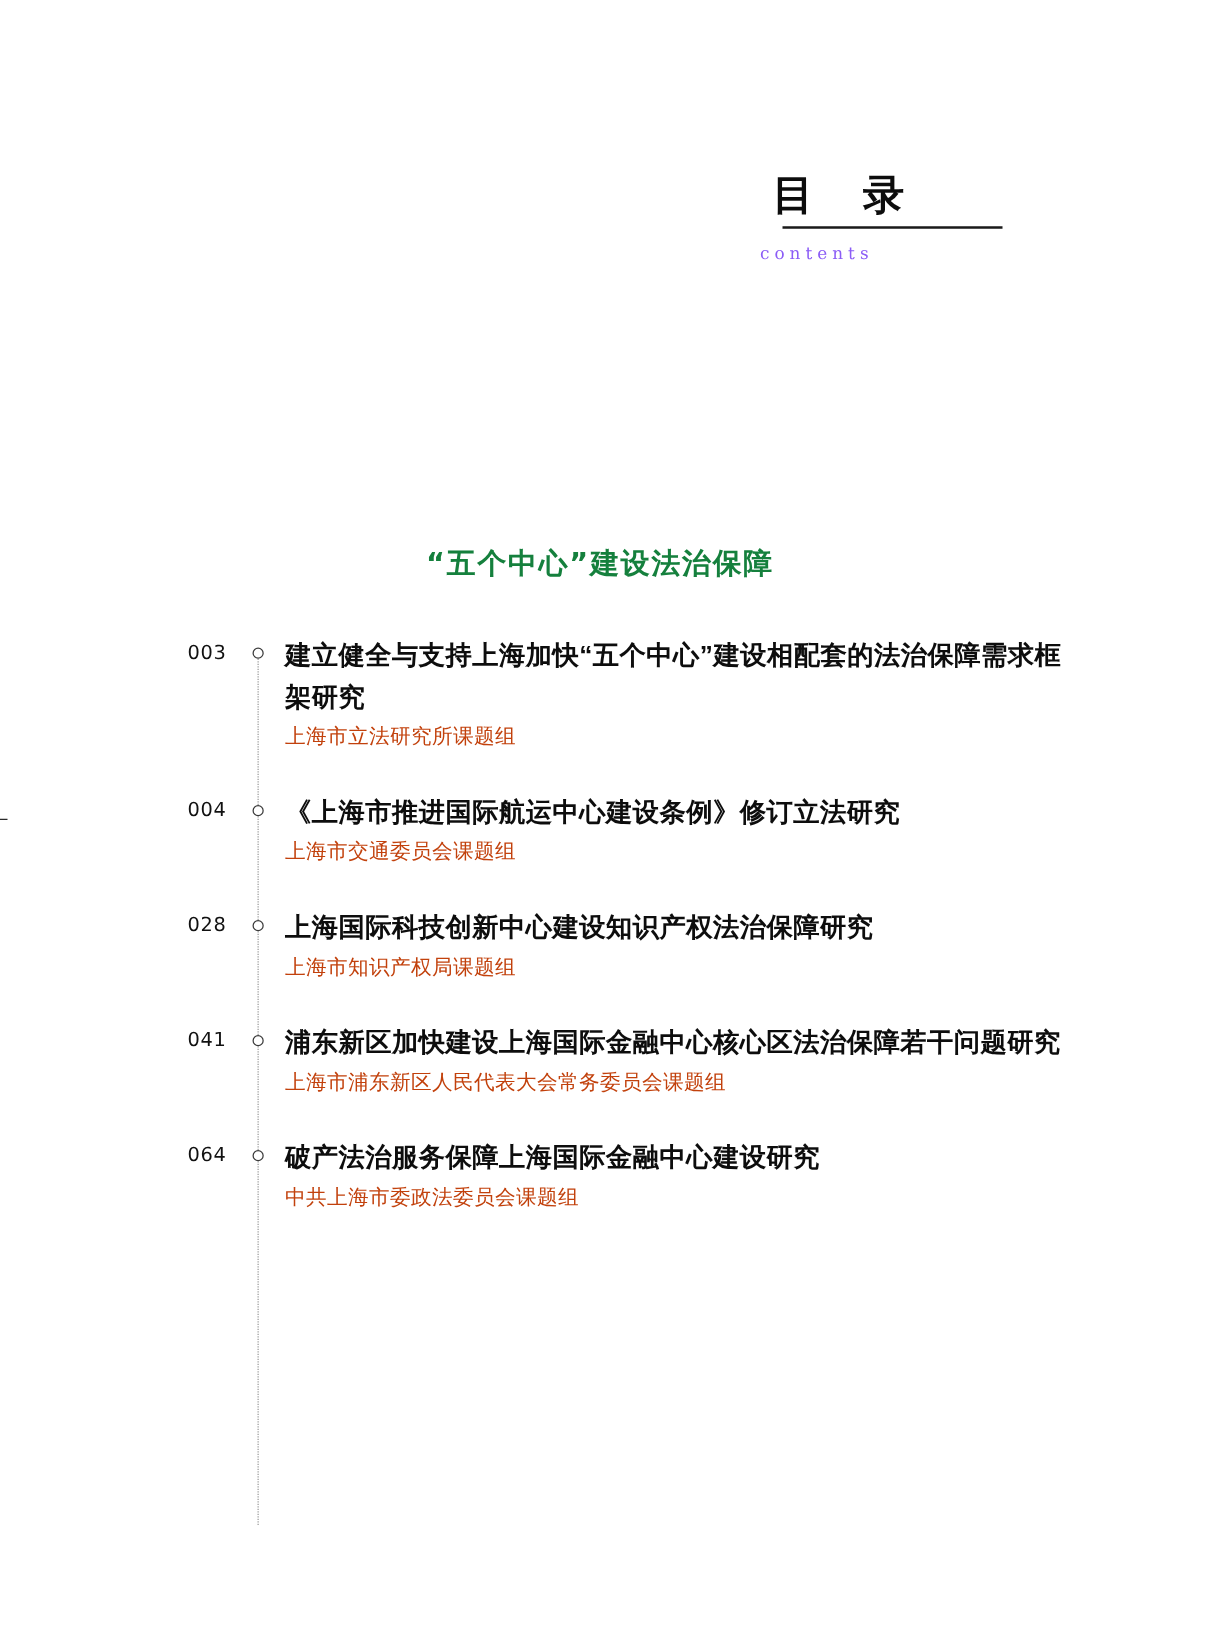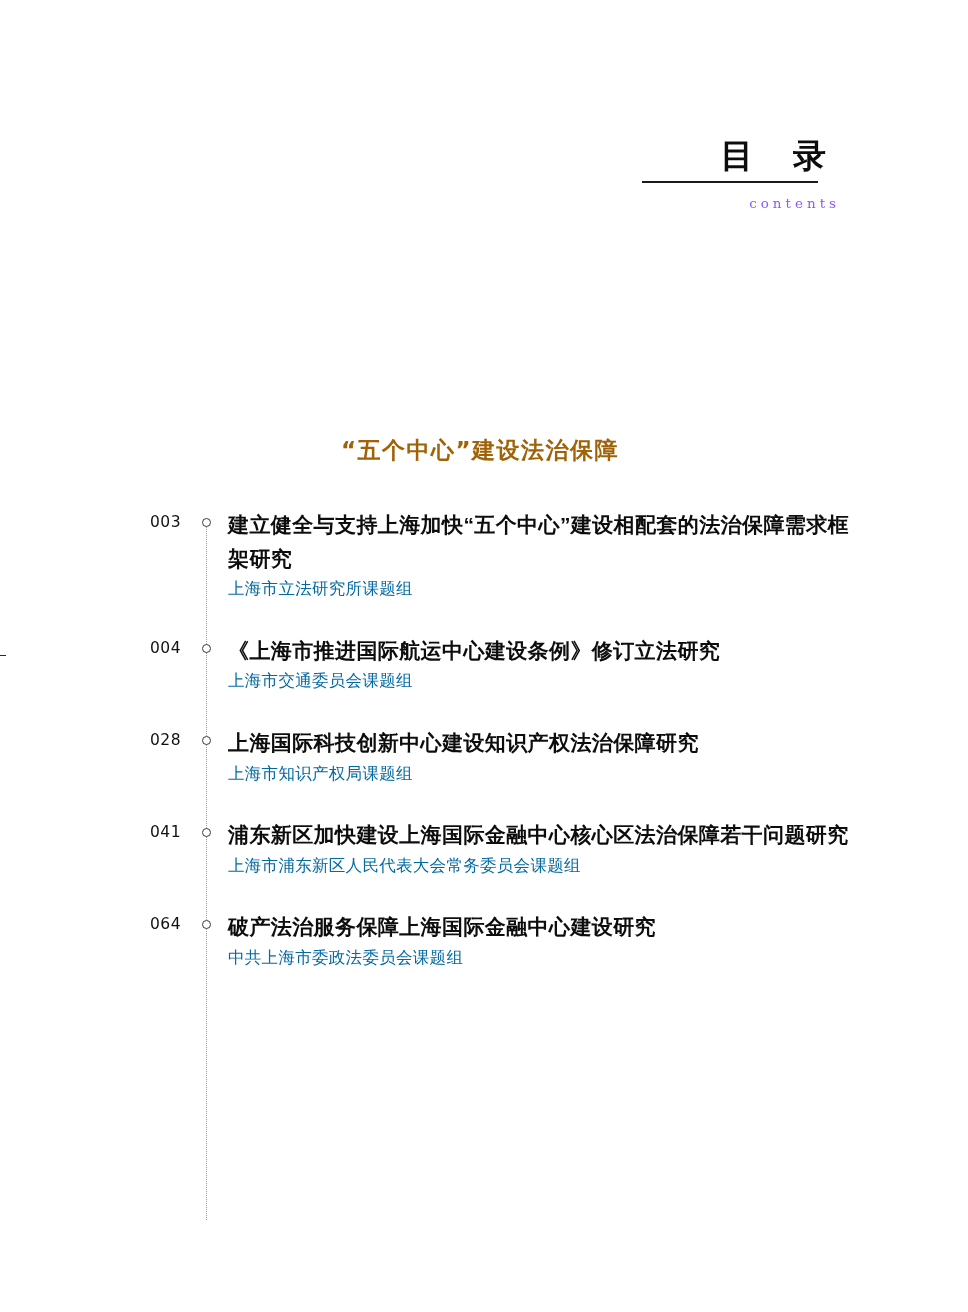--- a/index.html
+++ b/index.html
@@ -13,22 +13,22 @@
     position: relative;
     font-family: "DejaVu Serif", "Liberation Serif", serif;
     color: #111111;
     overflow: hidden;
   }
 
   
   .toc-header {
     position: absolute;
     top: 138px;
-    right: 128px;
-    text-align: right;
+    right: 144px;
+    text-align: left;
     width: 220px;
   }
   .toc-header .cn-title {
     font-size: 33px;
     font-weight: bold;
     letter-spacing: 14px;
     line-height: 1.1;
     padding-left: 14px;
     color: #0d0d0d;
     font-family: "DejaVu Serif", "Liberation Serif", serif;
@@ -51,21 +51,21 @@
   
   .section-heading {
     position: absolute;
     top: 435px;
     left: 0;
     width: 960px;
     text-align: center;
     font-size: 23px;
     font-weight: bold;
     letter-spacing: 1.5px;
-    color: #a16207;
+    color: #15803d;
     font-family: "DejaVu Sans", "Liberation Sans", sans-serif;
   }
 
   
   .toc-list {
     position: absolute;
     top: 508px;
     left: 150px;
     width: 700px;
   }
@@ -109,21 +109,21 @@
     font-size: 16.5px;
     line-height: 1.55;
     color: #1a1a1a;
     letter-spacing: 0.3px;
     margin-top: 1px;
     font-family: "DejaVu Serif", "Liberation Serif", serif;
   }
   .toc-entry .entry-author {
     font-size: 16.5px;
     line-height: 1.55;
-    color: #0369a1;
+    color: #c2410c;
     letter-spacing: 0.3px;
     margin-top: 1px;
     font-family: "DejaVu Serif", "Liberation Serif", serif;
   }
 
   
   .guide-line {
     position: absolute;
     left: 206px;
     top: 520px;

